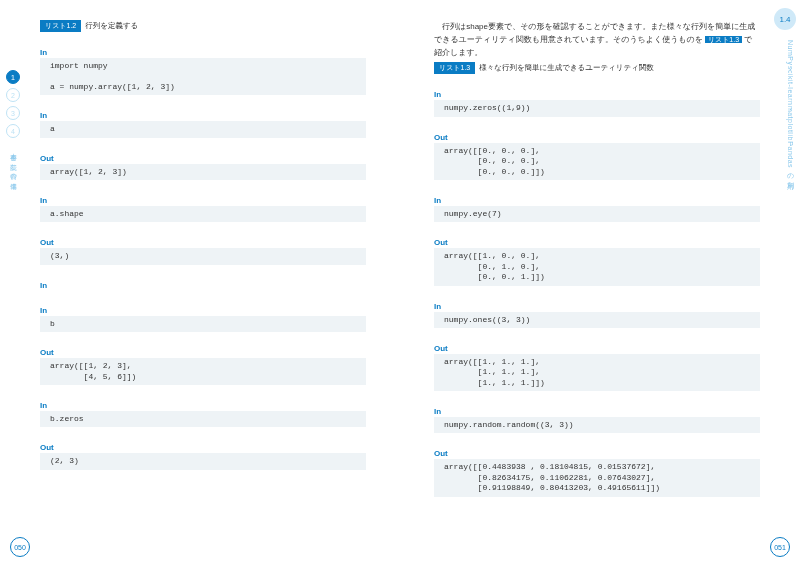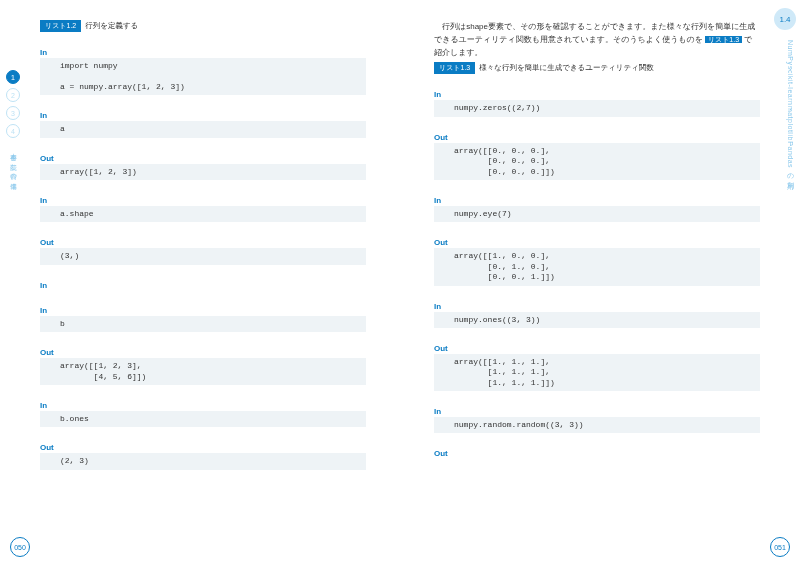--- a/index.html
+++ b/index.html
@@ -12,21 +12,21 @@
 .nav-dot{width:14px;height:14px;border-radius:7px;display:flex;align-items:center;justify-content:center;font-size:7px;color:#bfe3f5;border:1px solid #bfe3f5}
 .nav-dot.active{background:#0a7cc4;color:#fff;border-color:#0a7cc4}
 .nav-vtext{writing-mode:vertical-rl;font-size:6.5px;color:#8cc9ec;margin-top:6px;letter-spacing:1px}
 .right-vtext{position:absolute;right:5px;top:40px;writing-mode:vertical-rl;font-size:7px;color:#8cc9ec;letter-spacing:0.5px}
 .sec-tag{position:absolute;right:4px;top:8px;width:22px;height:22px;border-radius:11px;background:#cfe9f8;color:#0a7cc4;font-weight:normal;font-size:8px;display:flex;align-items:center;justify-content:center}
 .listing-tag{display:inline-block;background:#0a7cc4;color:#fff;font-size:7px;padding:1px 5px;margin-right:4px}
 .listing-caption{font-size:7.5px;margin:2px 0 4px}
 .cell-label{font-size:8px;font-weight:bold;margin-top:16px}
 .cell-label.in{color:#0a7cc4}
 .cell-label.out{color:#0a7cc4}
-.code-block{background:#eef3f6;font-family:"Courier New",monospace;font-size:8px;padding:3px 20px;margin:1px 0 2px;white-space:pre;line-height:1.3;color:#333}
+.code-block{background:#eef3f6;font-family:"Courier New",monospace;font-size:8px;padding:3px 10px;margin:1px 0 2px;white-space:pre;line-height:1.3;color:#333}
 .body-text{font-size:8px;line-height:1.6;margin:3px 0}
 .inline-tag{background:#0a7cc4;color:#fff;font-size:7px;padding:0 3px;margin:0 2px}
 .pagenum{position:absolute;bottom:10px;width:20px;height:20px;border-radius:10px;border:1px solid #0a7cc4;color:#0a7cc4;font-size:7px;display:flex;align-items:center;justify-content:center}
 .page.left .pagenum{left:10px}
 .page.right .pagenum{right:10px}
 </style>
 </head>
 <body>
 
 <div class="spread">
@@ -56,21 +56,21 @@
         <div class="code-block">a.shape</div>
         <div class="cell-label out">Out</div>
         <div class="code-block">(3,)</div>
         <div class="cell-label in">In</div>
         <div class="cell-label in">In</div>
         <div class="code-block">b</div>
         <div class="cell-label out">Out</div>
         <div class="code-block">array([[1, 2, 3],
        [4, 5, 6]])</div>
         <div class="cell-label in">In</div>
-        <div class="code-block">b.ones</div>
+        <div class="code-block">b.zeros</div>
         <div class="cell-label out">Out</div>
         <div class="code-block">(2, 3)</div>
       </div>
 
 
     <div class="pagenum">050</div>
   </div>
 
   <div class="page right">
     <div class="sec-tag">1.4</div>
@@ -79,37 +79,40 @@
     <p class="body-text">
       <span>　行列はshape要素で、その形を確認することができます。また様々な行列を簡単に生成できるユーティリティ関数も用意されています。そのうちよく使うものを</span><span class="inline-tag">リスト1.3</span><span>で紹介します。</span>
     </p>
 
     <div class="listing-caption">
       <span class="listing-tag">リスト1.3</span><span>様々な行列を簡単に生成できるユーティリティ関数</span>
     </div>
 
     <div id="right-cells">
         <div class="cell-label in">In</div>
-        <div class="code-block">numpy.zeros((2,7))</div>
+        <div class="code-block">numpy.zeros((1,9))</div>
         <div class="cell-label out">Out</div>
         <div class="code-block">array([[0., 0., 0.],
        [0., 0., 0.],
        [0., 0., 0.]])</div>
         <div class="cell-label in">In</div>
         <div class="code-block">numpy.eye(7)</div>
         <div class="cell-label out">Out</div>
         <div class="code-block">array([[1., 0., 0.],
        [0., 1., 0.],
        [0., 0., 1.]])</div>
         <div class="cell-label in">In</div>
         <div class="code-block">numpy.ones((3, 3))</div>
         <div class="cell-label out">Out</div>
         <div class="code-block">array([[1., 1., 1.],
        [1., 1., 1.],
        [1., 1., 1.]])</div>
         <div class="cell-label in">In</div>
         <div class="code-block">numpy.random.random((3, 3))</div>
         <div class="cell-label out">Out</div>
+        <div class="code-block">array([[0.4483938 , 0.18104815, 0.01537672],
+       [0.82634175, 0.11062281, 0.07643027],
+       [0.91198849, 0.80413203, 0.49165611]])</div>
       </div>
 
     <div class="pagenum">051</div>
   </div>
 </div>
 
 </body></html>

